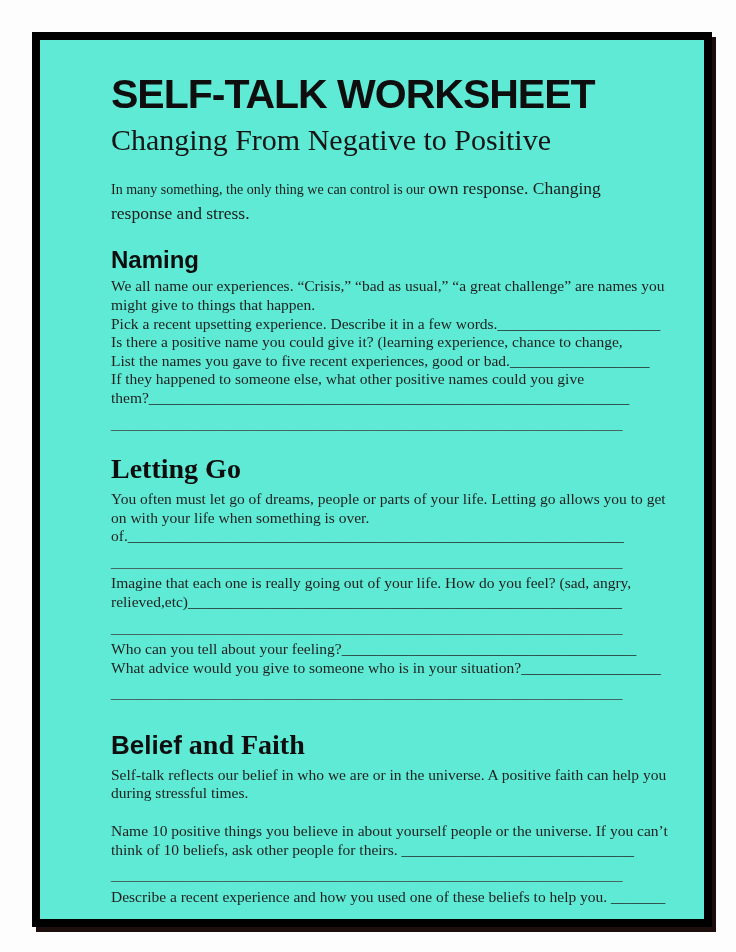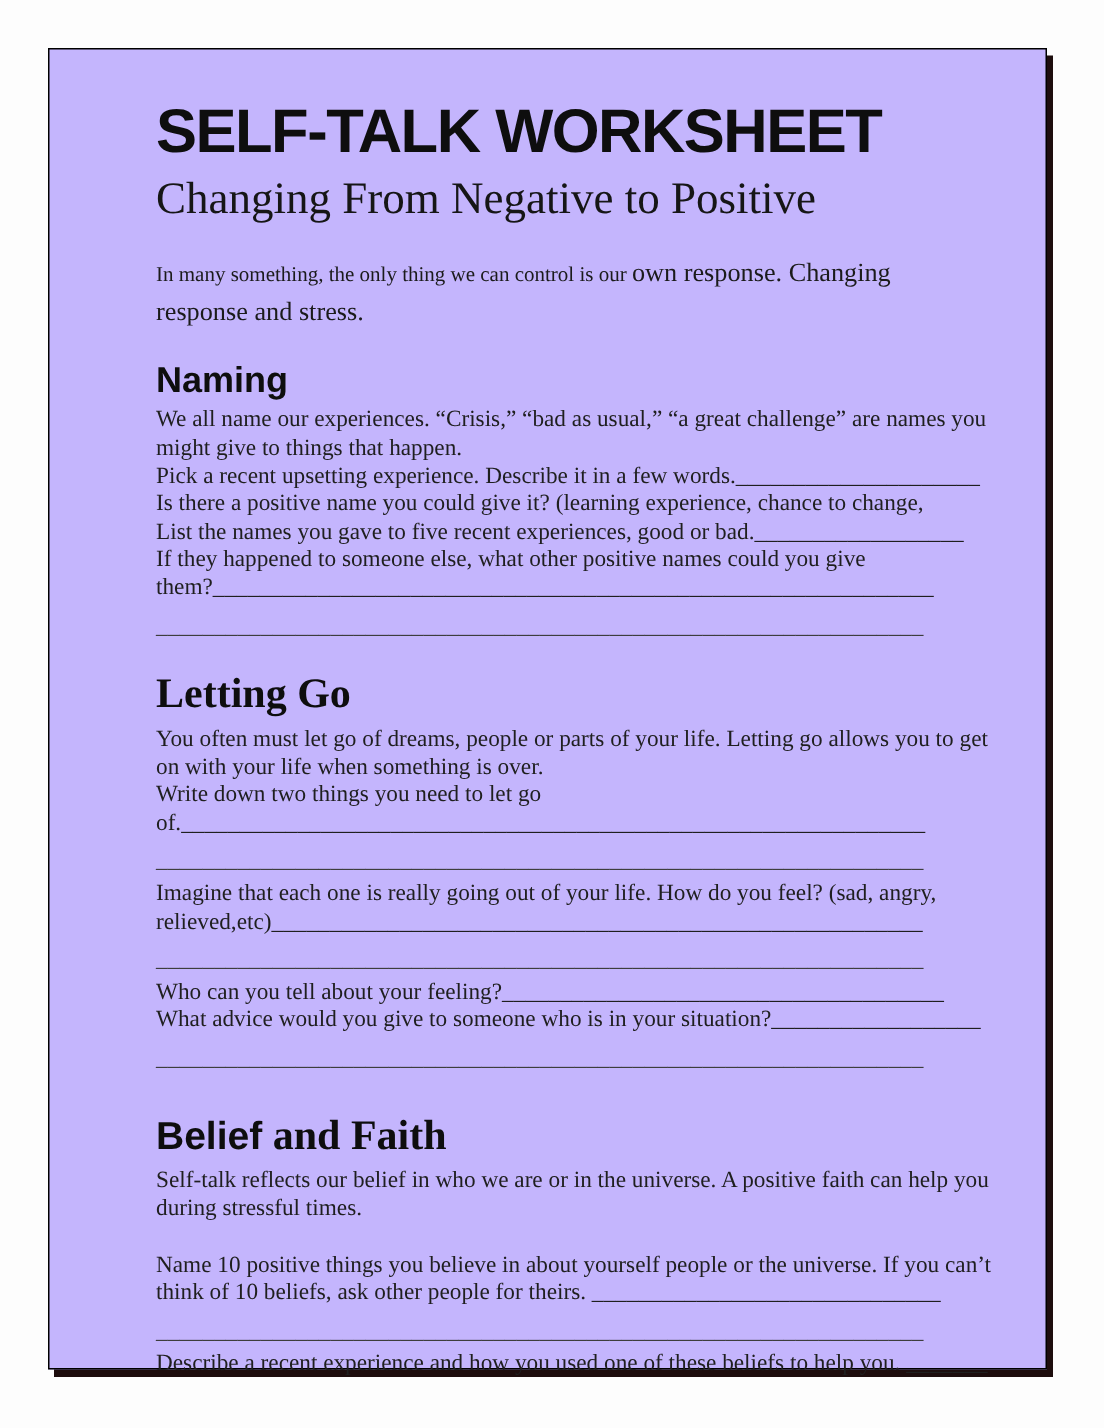--- a/index.html
+++ b/index.html
@@ -2,21 +2,21 @@
 <html><head>
 <meta charset="utf-8">
 <style>
   html,body{margin:0;padding:0;}
   body{
     width:736px;height:952px;background:#fdfdfd;position:relative;
     font-family:"Liberation Serif", serif;color:#1b1b1b;overflow:hidden;
   }
   .frame{
     position:absolute;left:32px;top:32px;width:664px;height:879px;
-    border:1px solid #000000;background:#c4b5fd;
+    border:8px solid #000000;background:#5eead4;
     box-shadow:4px 5px 0 #1d0d0d;
   }
   .page{
     width:100%;height:100%;box-sizing:border-box;
     padding:33px 0 0 71px;
   }
   .title{
     margin:0;font-family:"Liberation Sans", sans-serif;font-weight:bold;
     font-size:41px;line-height:1.05;letter-spacing:-1px;color:#0e0e0e;
     white-space:nowrap;
@@ -65,21 +65,20 @@
     <div class="line">Pick a recent upsetting experience. Describe it in a few words._____________________</div>
     <div class="line">Is there a positive name you could give it? (learning experience, chance to change,</div>
     <div class="line">List the names you gave to five recent experiences, good or bad.__________________</div>
     <div class="line">If they happened to someone else, what other positive names could you give</div>
     <div class="line">them?______________________________________________________________</div>
     <div class="line blank-row">__________________________________________________________________</div>
 
     <h3 class="h-serif">Letting Go</h3>
     <div class="line">You often must let go of dreams, people or parts of your life. Letting go allows you to get</div>
     <div class="line">on with your life when something is over.</div>
-    <div class="line">Write down two things you need to let go</div>
     <div class="line">of.________________________________________________________________</div>
     <div class="line blank-row">__________________________________________________________________</div>
     <div class="line">Imagine that each one is really going out of your life. How do you feel? (sad, angry,</div>
     <div class="line">relieved,etc)________________________________________________________</div>
     <div class="line blank-row">__________________________________________________________________</div>
     <div class="line">Who can you tell about your feeling?______________________________________</div>
     <div class="line">What advice would you give to someone who is in your situation?__________________</div>
     <div class="line blank-row">__________________________________________________________________</div>
 
     <h3 class="h-serif h-belief"><span class="w-sans">Belief</span><span> and Faith</span></h3>

